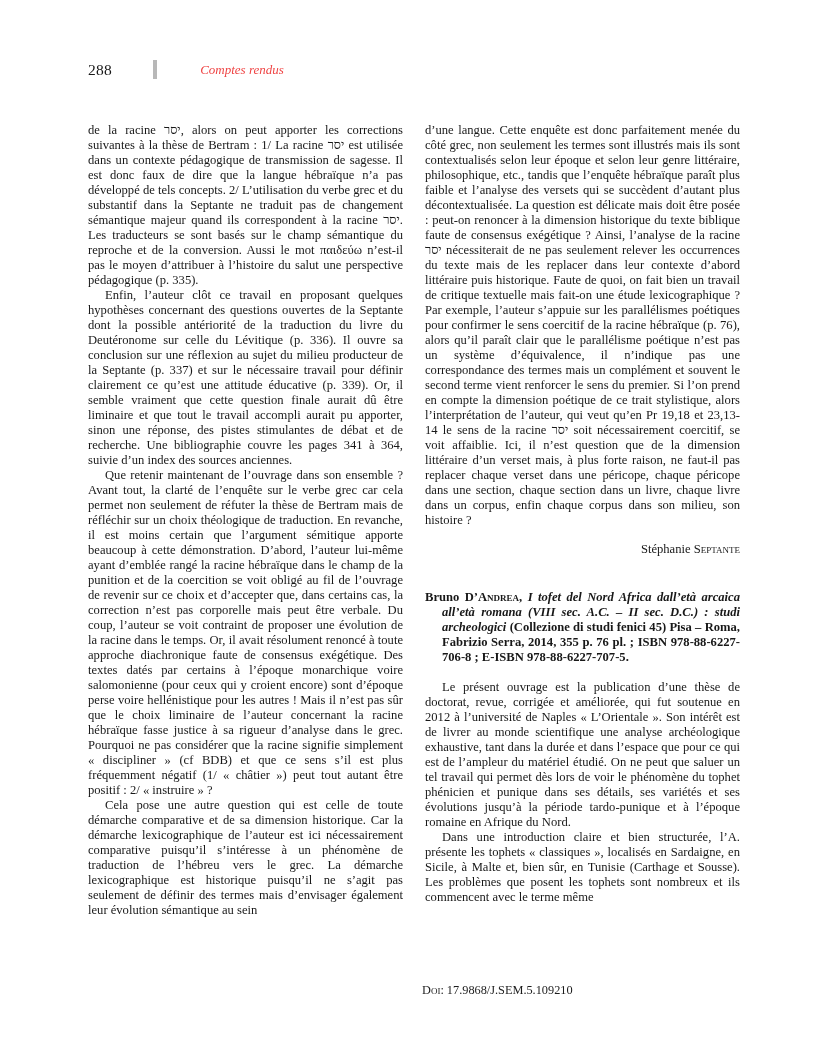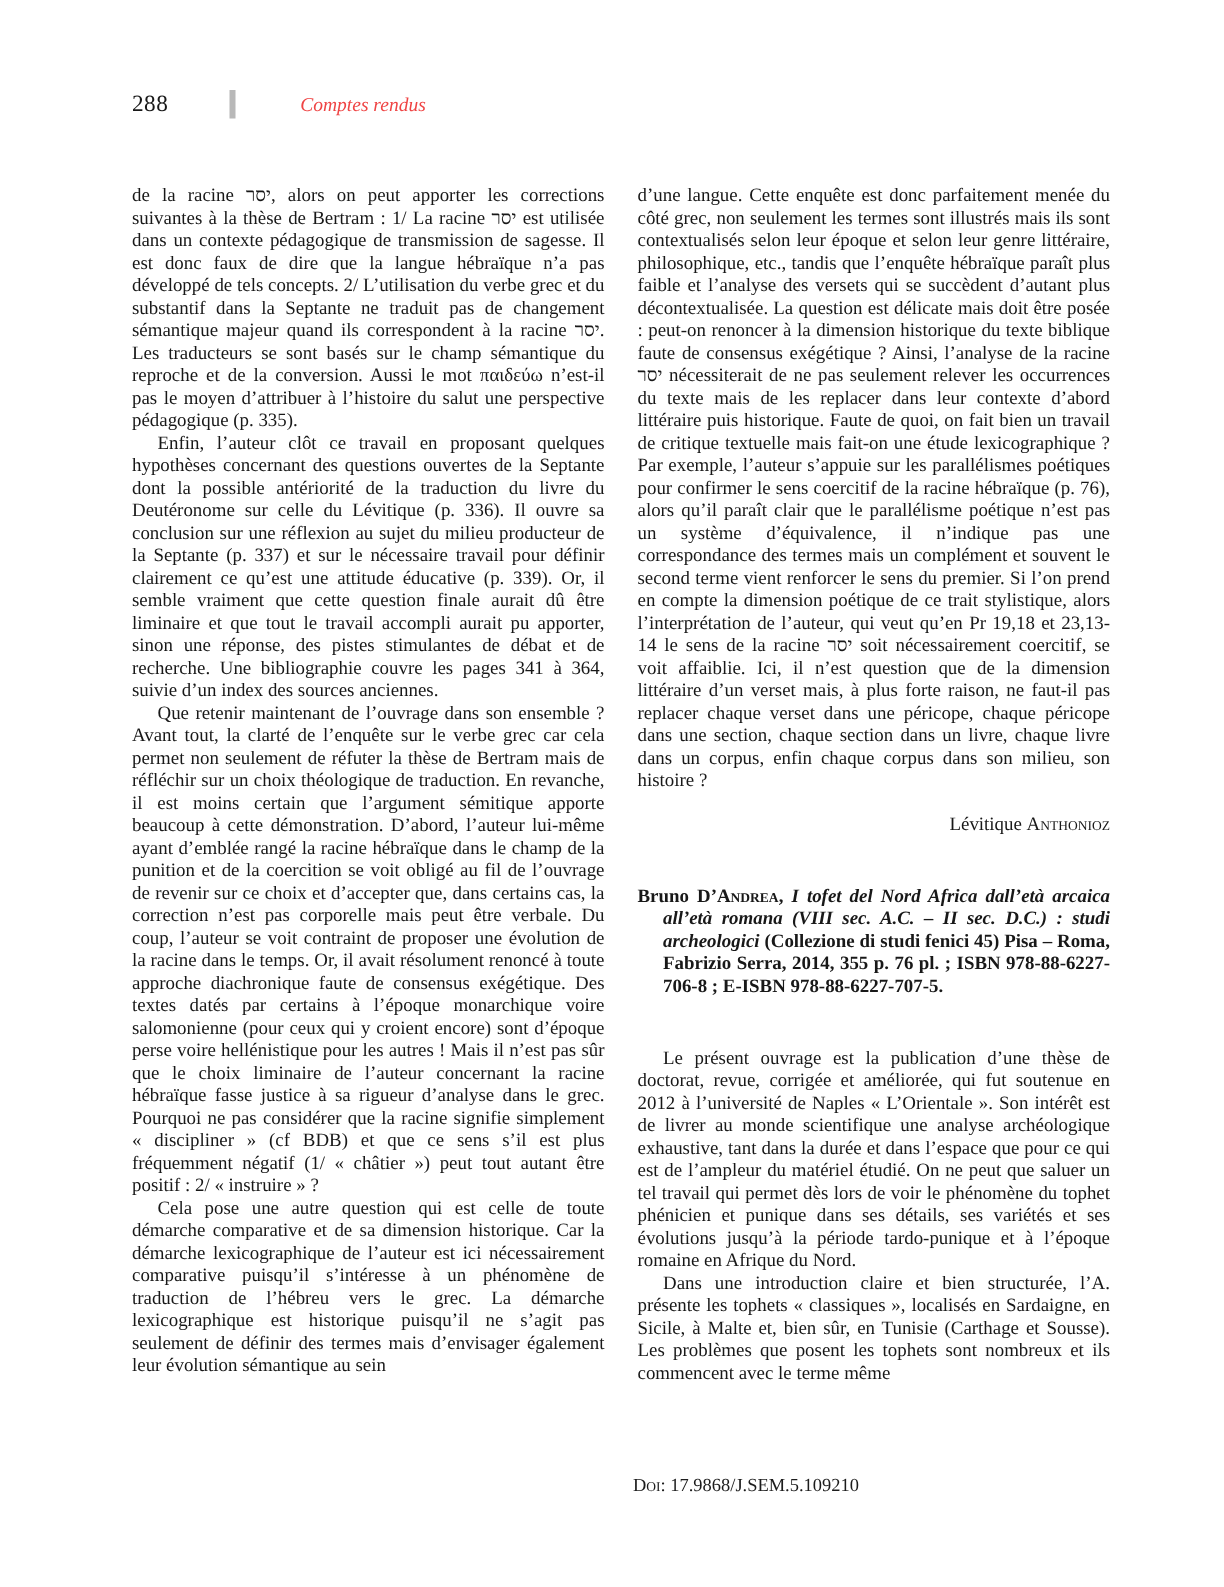--- a/index.html
+++ b/index.html
@@ -57,21 +57,21 @@
   }
   .smallcaps { font-variant: small-caps; }
   .book-heading {
     margin-top: 33px;
     font-weight: bold;
     padding-left: 17px;
     text-indent: -17px;
   }
   .b { font-weight: bold; }
   .i { font-style: italic; }
-  .mt-review { margin-top: 33px; }
+  .mt-review { margin-top: 15px; }
   .page-footer {
     position: absolute;
     left: 422px;
     top: 983px;
     font-size: 12.3px;
     color: #1c1c1c;
   }
 </style>
 </head>
 <body>
@@ -87,21 +87,21 @@
   <div class="col col-left">
     <p class="body-par">de la racine יסר, alors on peut apporter les corrections suivantes à la thèse de Bertram : 1/ La racine יסר est utilisée dans un contexte pédagogique de transmission de sagesse. Il est donc faux de dire que la langue hébraïque n’a pas développé de tels concepts. 2/ L’utilisation du verbe grec et du substantif dans la Septante ne traduit pas de changement sémantique majeur quand ils correspondent à la racine יסר. Les traducteurs se sont basés sur le champ sémantique du reproche et de la conversion. Aussi le mot παιδεύω n’est-il pas le moyen d’attribuer à l’histoire du salut une perspective pédagogique (p. 335).</p>
     <p class="body-par indent">Enfin, l’auteur clôt ce travail en proposant quelques hypothèses concernant des questions ouvertes de la Septante dont la possible antériorité de la traduction du livre du Deutéronome sur celle du Lévitique (p. 336). Il ouvre sa conclusion sur une réflexion au sujet du milieu producteur de la Septante (p. 337) et sur le nécessaire travail pour définir clairement ce qu’est une attitude éducative (p. 339). Or, il semble vraiment que cette question finale aurait dû être liminaire et que tout le travail accompli aurait pu apporter, sinon une réponse, des pistes stimulantes de débat et de recherche. Une bibliographie couvre les pages 341 à 364, suivie d’un index des sources anciennes.</p>
     <p class="body-par indent">Que retenir maintenant de l’ouvrage dans son ensemble ? Avant tout, la clarté de l’enquête sur le verbe grec car cela permet non seulement de réfuter la thèse de Bertram mais de réfléchir sur un choix théologique de traduction. En revanche, il est moins certain que l’argument sémitique apporte beaucoup à cette démonstration. D’abord, l’auteur lui-même ayant d’emblée rangé la racine hébraïque dans le champ de la punition et de la coercition se voit obligé au fil de l’ouvrage de revenir sur ce choix et d’accepter que, dans certains cas, la correction n’est pas corporelle mais peut être verbale. Du coup, l’auteur se voit contraint de proposer une évolution de la racine dans le temps. Or, il avait résolument renoncé à toute approche diachronique faute de consensus exégétique. Des textes datés par certains à l’époque monarchique voire salomonienne (pour ceux qui y croient encore) sont d’époque perse voire hellénistique pour les autres ! Mais il n’est pas sûr que le choix liminaire de l’auteur concernant la racine hébraïque fasse justice à sa rigueur d’analyse dans le grec. Pourquoi ne pas considérer que la racine signifie simplement « discipliner » (cf BDB) et que ce sens s’il est plus fréquemment négatif (1/ « châtier ») peut tout autant être positif : 2/ « instruire » ?</p>
     <p class="body-par indent">Cela pose une autre question qui est celle de toute démarche comparative et de sa dimension historique. Car la démarche lexicographique de l’auteur est ici nécessairement comparative puisqu’il s’intéresse à un phénomène de traduction de l’hébreu vers le grec. La démarche lexicographique est historique puisqu’il ne s’agit pas seulement de définir des termes mais d’envisager également leur évolution sémantique au sein</p>
   </div>
 
   <div class="col col-right">
     <p class="body-par">d’une langue. Cette enquête est donc parfaitement menée du côté grec, non seulement les termes sont illustrés mais ils sont contextualisés selon leur époque et selon leur genre littéraire, philosophique, etc., tandis que l’enquête hébraïque paraît plus faible et l’analyse des versets qui se succèdent d’autant plus décontextualisée. La question est délicate mais doit être posée : peut-on renoncer à la dimension historique du texte biblique faute de consensus exégétique ? Ainsi, l’analyse de la racine יסר nécessiterait de ne pas seulement relever les occurrences du texte mais de les replacer dans leur contexte d’abord littéraire puis historique. Faute de quoi, on fait bien un travail de critique textuelle mais fait-on une étude lexicographique ? Par exemple, l’auteur s’appuie sur les parallélismes poétiques pour confirmer le sens coercitif de la racine hébraïque (p. 76), alors qu’il paraît clair que le parallélisme poétique n’est pas un système d’équivalence, il n’indique pas une correspondance des termes mais un complément et souvent le second terme vient renforcer le sens du premier. Si l’on prend en compte la dimension poétique de ce trait stylistique, alors l’interprétation de l’auteur, qui veut qu’en Pr 19,18 et 23,13-14 le sens de la racine יסר soit nécessairement coercitif, se voit affaiblie. Ici, il n’est question que de la dimension littéraire d’un verset mais, à plus forte raison, ne faut-il pas replacer chaque verset dans une péricope, chaque péricope dans une section, chaque section dans un livre, chaque livre dans un corpus, enfin chaque corpus dans son milieu, son histoire ?</p>
 
-    <p class="signature"><span>Lévitique </span><span class="smallcaps">Anthonioz</span></p>
+    <p class="signature"><span>Stéphanie </span><span class="smallcaps">Septante</span></p>
 
     <p class="book-heading"><span class="b">Bruno D’</span><span class="b smallcaps">Andrea</span><span class="b">, </span><span class="b i">I tofet del Nord Africa dall’età arcaica all’età romana (VIII sec. A.C. – II sec. D.C.) : studi archeologici</span><span class="b"> (Collezione di studi fenici 45) Pisa – Roma, Fabrizio Serra, 2014, 355 p. 76 pl. ; ISBN 978-88-6227-706-8 ; E-ISBN 978-88-6227-707-5.</span></p>
 
     <p class="body-par indent mt-review">Le présent ouvrage est la publication d’une thèse de doctorat, revue, corrigée et améliorée, qui fut soutenue en 2012 à l’université de Naples « L’Orientale ». Son intérêt est de livrer au monde scientifique une analyse archéologique exhaustive, tant dans la durée et dans l’espace que pour ce qui est de l’ampleur du matériel étudié. On ne peut que saluer un tel travail qui permet dès lors de voir le phénomène du tophet phénicien et punique dans ses détails, ses variétés et ses évolutions jusqu’à la période tardo-punique et à l’époque romaine en Afrique du Nord.</p>
     <p class="body-par indent">Dans une introduction claire et bien structurée, l’A. présente les tophets « classiques », localisés en Sardaigne, en Sicile, à Malte et, bien sûr, en Tunisie (Carthage et Sousse). Les problèmes que posent les tophets sont nombreux et ils commencent avec le terme même</p>
   </div>
 
   <footer class="page-footer"><span class="smallcaps">Doi:</span><span> 17.9868/J.SEM.5.109210</span></footer>
 
 </div>

